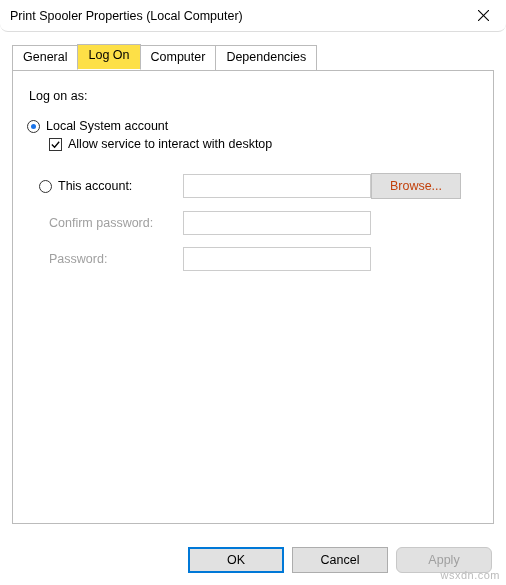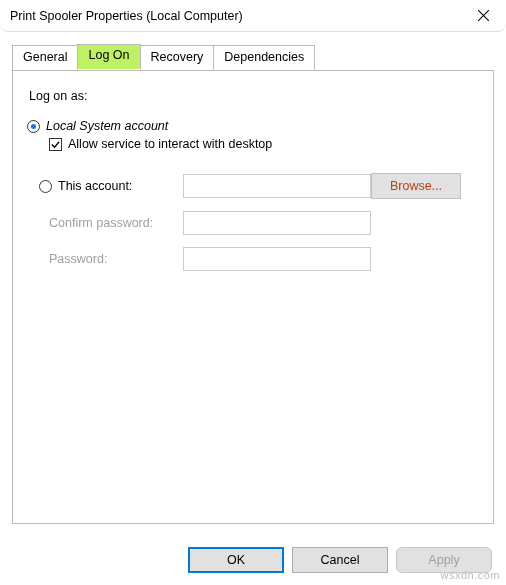--- a/index.html
+++ b/index.html
@@ -8,27 +8,27 @@
 .titlebar .title { flex: 1; }
 .titlebar .close { width: 46px; height: 32px; display: flex; align-items: center; justify-content: center; cursor: pointer; }
 .titlebar .close svg { width: 11px; height: 11px; }
 
 .content { padding: 12px 12px 0 12px; }
 
 .tabs { display: flex; position: relative; }
 .tab { font-size: 12.5px; padding: 4px 10px 6px; border: 1px solid #bbb; border-bottom: none; background: #fff; margin-right: 0; position: relative; top: 1px; cursor: pointer; }
 .tab + .tab { margin-left: -1px; }
 .tab.inactive { background: #fff; }
-.tab.active { background: #bef264; border-bottom: 1px solid #fff; z-index: 3; padding-top:3px; padding-bottom:7px; top:0px;}
+.tab.active { background: #fde047; border-bottom: 1px solid #fff; z-index: 3; padding-top:3px; padding-bottom:7px; top:0px;}
 .tab-panel { border: 1px solid #bbb; border-top: 1px solid #bbb; height: 454px; padding: 16px 14px; font-size: 12.5px; position: relative; }
 .tabs-wrap { position: relative;}
 
 .heading { margin: 2px 0 16px 2px; }
 
-.row { display: flex; align-items: center; margin-bottom: 0; font-style: italic; }
+.row { display: flex; align-items: center; margin-bottom: 0; }
 .radio { width: 13px; height: 13px; border: 1px solid #333; border-radius: 50%; display: inline-flex; align-items: center; justify-content: center; margin-right: 6px; flex: none; }
 .radio.checked::after { content: ""; width: 5px; height: 5px; background: #1a73e8; border-radius: 50%; }
 
 .checkbox-row { display: flex; align-items: center; margin-left: 22px; margin-top: 4px; margin-bottom: 22px; }
 .checkbox { width: 13px; height: 13px; border: 1px solid #333; display: inline-flex; align-items: center; justify-content: center; margin-right: 6px; flex: none; }
 .checkbox.checked svg { width: 11px; height: 11px; }
 
 .form-row { display: flex; align-items: center; margin-bottom: 12px; }
 .form-row .lbl { width: 156px; padding-left: 22px; }
 .form-row .lbl.top { padding-left: 12px; width: 156px; display:flex; align-items:center; }
@@ -61,21 +61,21 @@
         <line x1="10" y1="0" x2="0" y2="10" stroke="#000" stroke-width="1"></line>
       </svg>
   </div>
 </div>
 
 <div class="content">
   <div class="tabs-wrap">
     <div class="tabs">
       <div class="tab inactive"><span>General</span></div>
       <div class="tab active"><span>Log On</span></div>
-      <div class="tab inactive"><span>Recovery</span></div>
+      <div class="tab inactive"><span>Computer</span></div>
       <div class="tab inactive"><span>Dependencies</span></div>
     </div>
     <div class="tab-panel">
 
       <div class="heading">Log on as:</div>
 
       <div class="row">
         <span class="radio checked"></span>
         <span>Local System account</span>
       </div>

